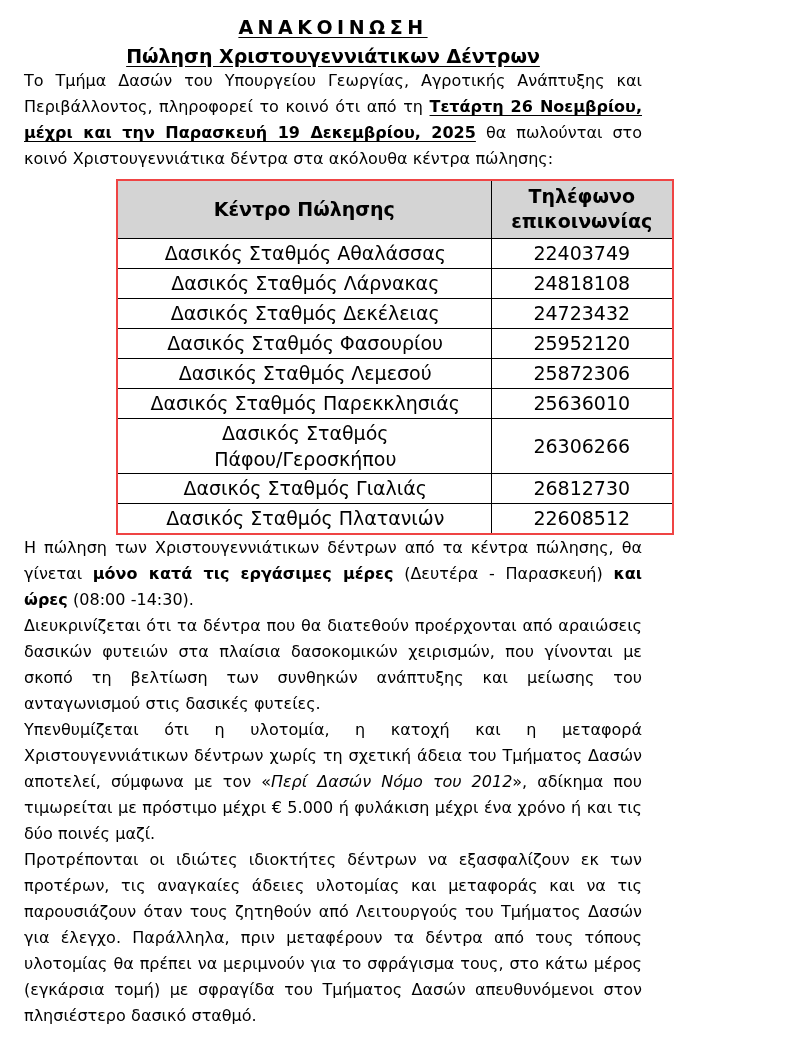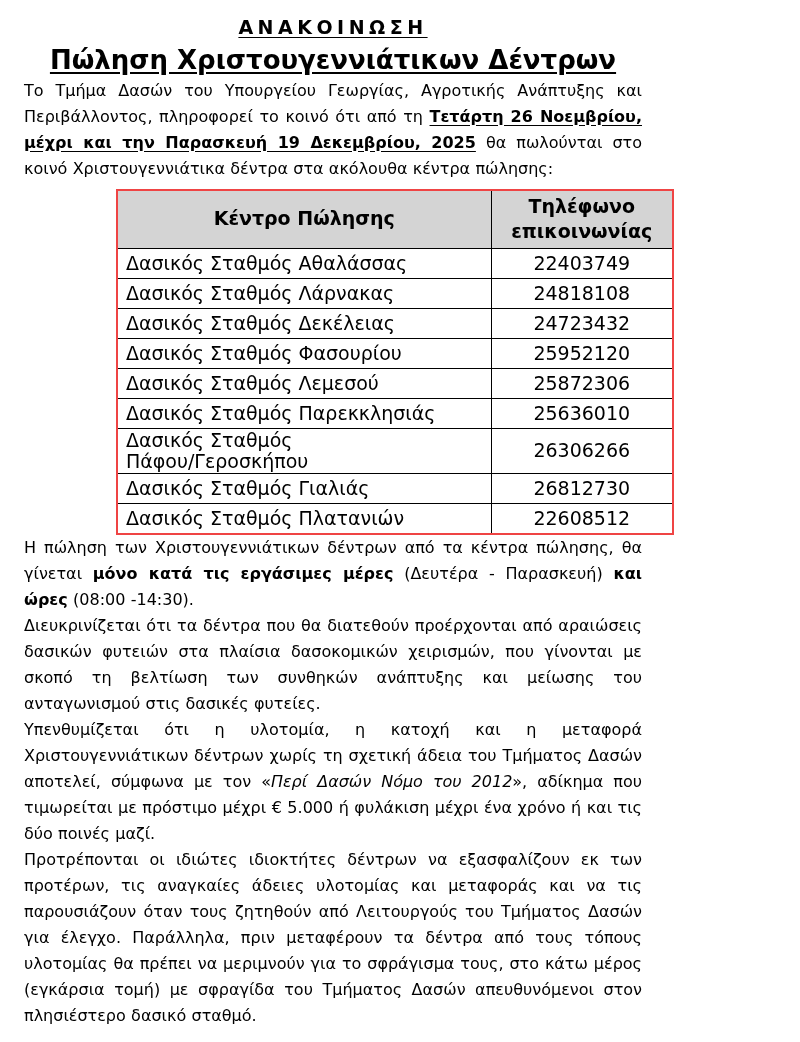--- a/index.html
+++ b/index.html
@@ -31,21 +31,21 @@
     letter-spacing: 4.5px;
     text-decoration: underline;
     text-underline-offset: 3px;
     line-height: 1.25;
     margin: 0;
     padding-top: 2px;
   }
   .title-sub {
     text-align: center;
     font-weight: bold;
-    font-size: 26px;
+    font-size: 19px;
     text-decoration: underline;
     text-underline-offset: 3px;
     line-height: 1.3;
     margin: 4px 0 0 0;
   }
 
   
   p.body-par {
     font-size: 16px;
     line-height: 26px;
@@ -90,30 +90,30 @@
     vertical-align: middle;
   }
   table.centers thead th {
     background: #d4d4d4;
     font-weight: bold;
     text-align: center;
     line-height: 25px;
     padding: 3px 6px 4px 6px;
   }
   table.centers td.name {
-    text-align: left;
+    text-align: center;
     line-height: 27px;
     padding-left: 8px;
     white-space: pre-line;
   }
   table.centers td.tel {
     text-align: center;
     line-height: 27px;
   }
-  table.centers tr.two-line td.name { line-height: 21px; }
+  table.centers tr.two-line td.name { line-height: 26px; }
 </style>
 </head>
 <body>
 
 <div class="page">
 
   <h1 class="title-main">ΑΝΑΚΟΙΝΩΣΗ</h1>
 
   <h2 class="title-sub">Πώληση Χριστουγεννιάτικων Δέντρων</h2>
 

